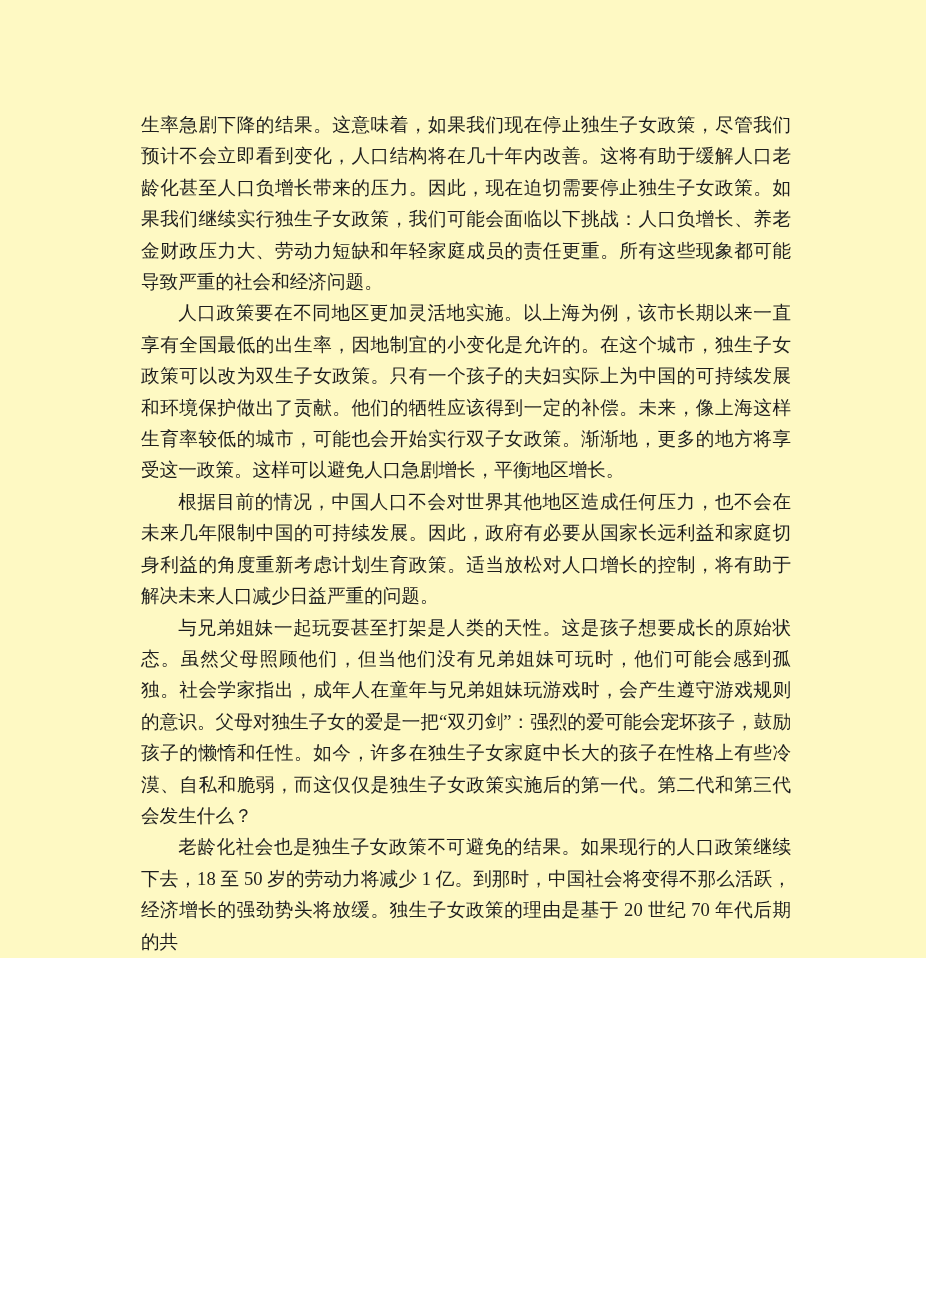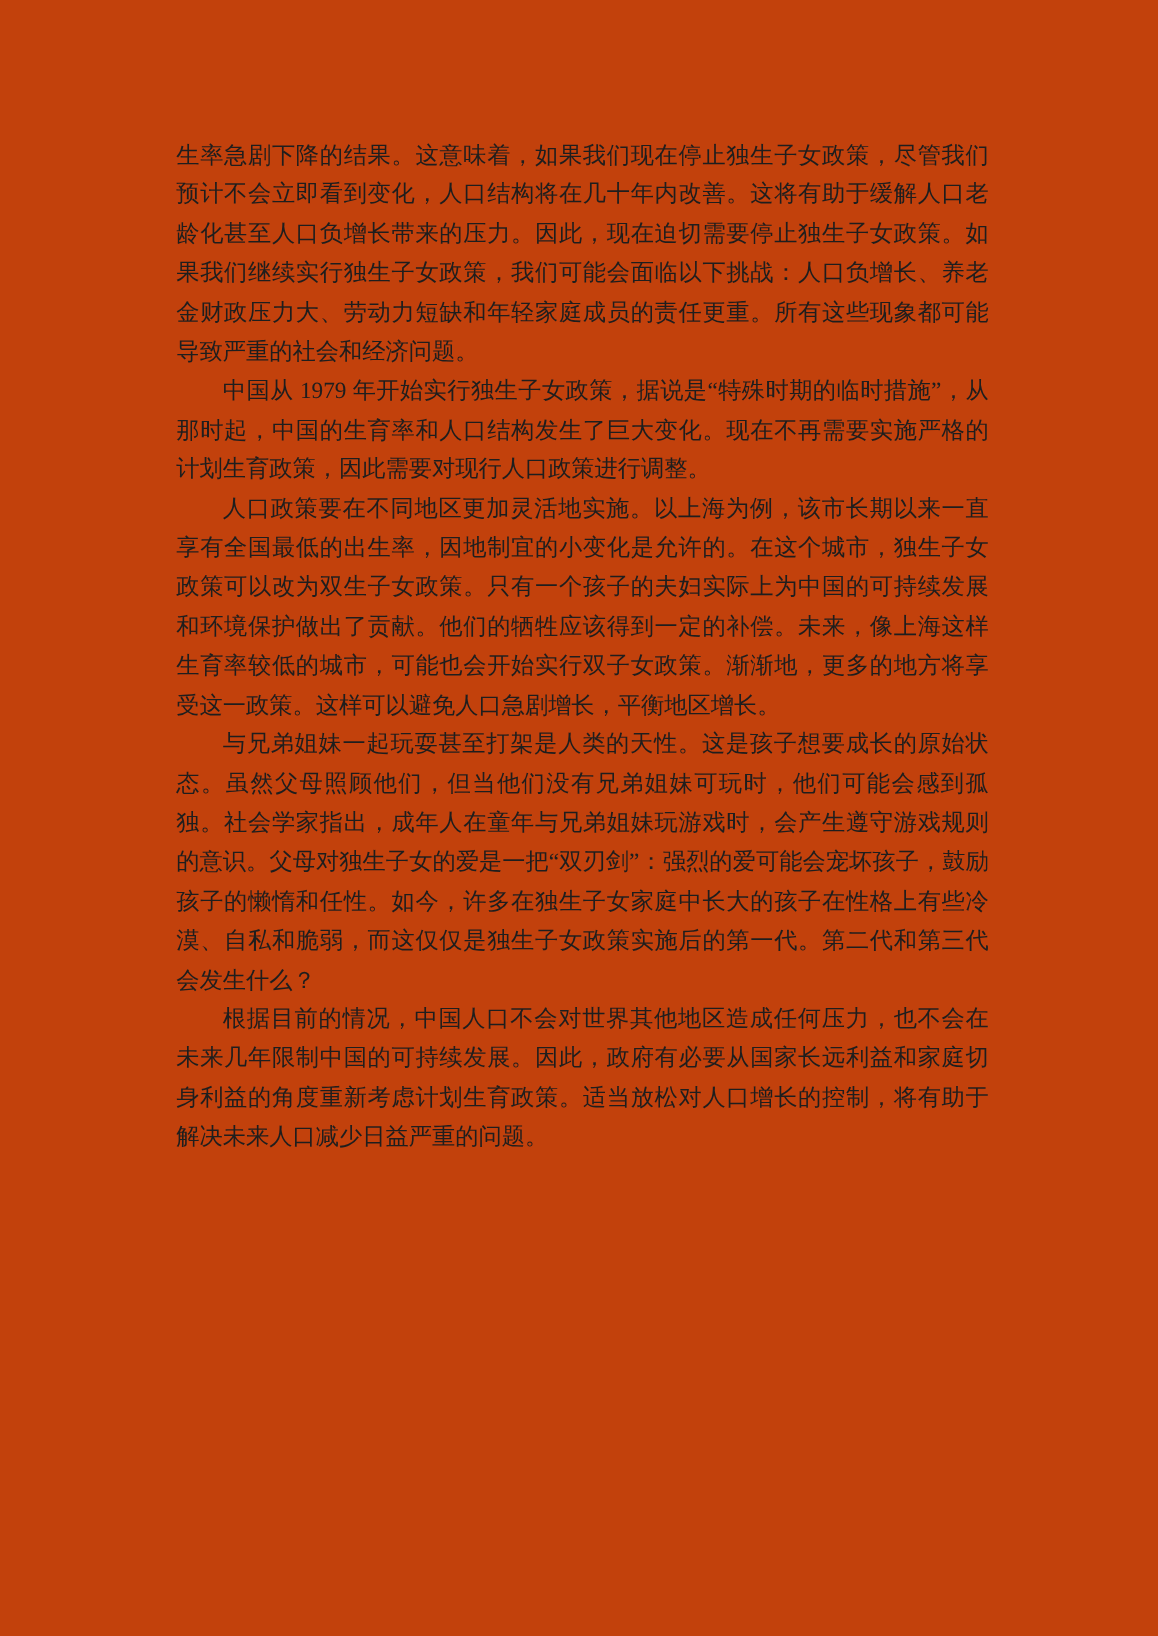--- a/index.html
+++ b/index.html
@@ -12,22 +12,22 @@
     height: 1309px;
     position: relative;
     font-family: "Liberation Serif", "DejaVu Serif", serif;
     overflow: hidden;
   }
   .page {
     position: absolute;
     top: 0;
     left: 0;
     width: 926px;
-    height: 1309px;
-    background: #c2410c;
+    height: 958px;
+    background: #fef9c3;
     text-decoration: underline;
   }
   .text-block {
     position: absolute;
     left: 141px;
     top: 109px;
     width: 650px;
     color: #1e1e1e;
     font-size: 18.6px;
     line-height: 31.4px;
@@ -43,18 +43,18 @@
     text-indent: 2em;
   }
 </style>
 </head>
 <body>
 
 <div class="page">
   <div class="text-block">
 
   <p class="para">生率急剧下降的结果。这意味着，如果我们现在停止独生子女政策，尽管我们预计不会立即看到变化，人口结构将在几十年内改善。这将有助于缓解人口老龄化甚至人口负增长带来的压力。因此，现在迫切需要停止独生子女政策。如果我们继续实行独生子女政策，我们可能会面临以下挑战：人口负增长、养老金财政压力大、劳动力短缺和年轻家庭成员的责任更重。所有这些现象都可能导致严重的社会和经济问题。</p>
-      <p class="para indent">中国从 1979 年开始实行独生子女政策，据说是“特殊时期的临时措施”，从那时起，中国的生育率和人口结构发生了巨大变化。现在不再需要实施严格的计划生育政策，因此需要对现行人口政策进行调整。</p>
       <p class="para indent">人口政策要在不同地区更加灵活地实施。以上海为例，该市长期以来一直享有全国最低的出生率，因地制宜的小变化是允许的。在这个城市，独生子女政策可以改为双生子女政策。只有一个孩子的夫妇实际上为中国的可持续发展和环境保护做出了贡献。他们的牺牲应该得到一定的补偿。未来，像上海这样生育率较低的城市，可能也会开始实行双子女政策。渐渐地，更多的地方将享受这一政策。这样可以避免人口急剧增长，平衡地区增长。</p>
+      <p class="para indent">根据目前的情况，中国人口不会对世界其他地区造成任何压力，也不会在未来几年限制中国的可持续发展。因此，政府有必要从国家长远利益和家庭切身利益的角度重新考虑计划生育政策。适当放松对人口增长的控制，将有助于解决未来人口减少日益严重的问题。</p>
       <p class="para indent">与兄弟姐妹一起玩耍甚至打架是人类的天性。这是孩子想要成长的原始状态。虽然父母照顾他们，但当他们没有兄弟姐妹可玩时，他们可能会感到孤独。社会学家指出，成年人在童年与兄弟姐妹玩游戏时，会产生遵守游戏规则的意识。父母对独生子女的爱是一把“双刃剑”：强烈的爱可能会宠坏孩子，鼓励孩子的懒惰和任性。如今，许多在独生子女家庭中长大的孩子在性格上有些冷漠、自私和脆弱，而这仅仅是独生子女政策实施后的第一代。第二代和第三代会发生什么？</p>
-      <p class="para indent">根据目前的情况，中国人口不会对世界其他地区造成任何压力，也不会在未来几年限制中国的可持续发展。因此，政府有必要从国家长远利益和家庭切身利益的角度重新考虑计划生育政策。适当放松对人口增长的控制，将有助于解决未来人口减少日益严重的问题。</p>
+      <p class="para indent">老龄化社会也是独生子女政策不可避免的结果。如果现行的人口政策继续下去，18 至 50 岁的劳动力将减少 1 亿。到那时，中国社会将变得不那么活跃，经济增长的强劲势头将放缓。独生子女政策的理由是基于 20 世纪 70 年代后期的共</p>
     </div>
 </div>
 
 </body></html>

